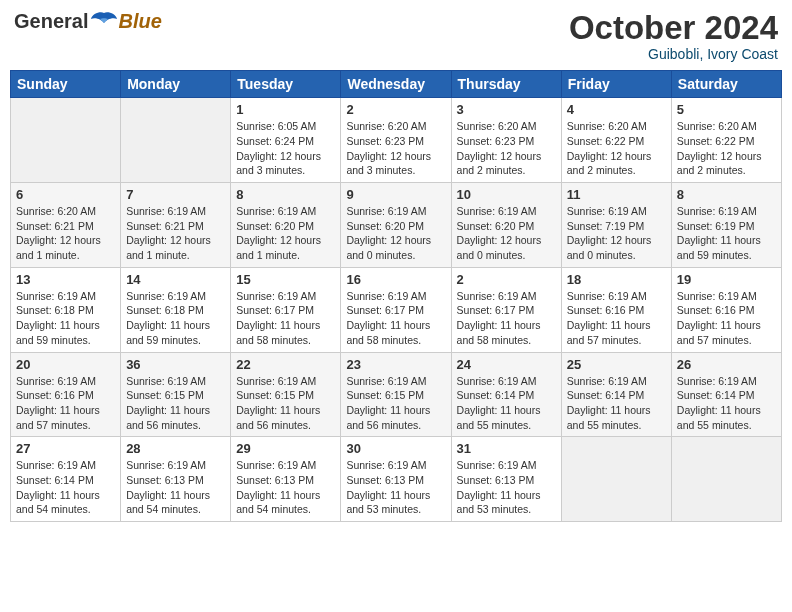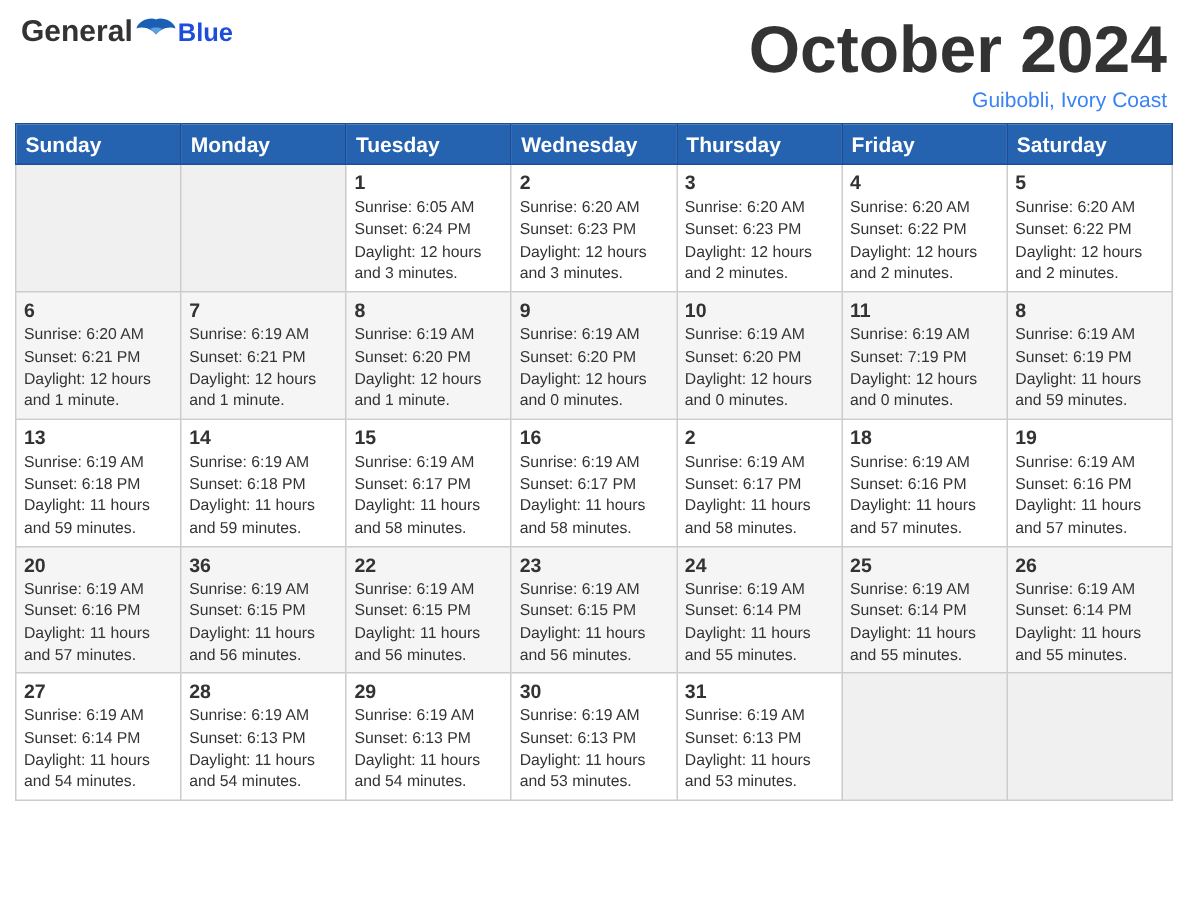--- a/index.html
+++ b/index.html
@@ -26,41 +26,42 @@
       display: flex;
       align-items: center;
       justify-content: space-between;
     }
     .logo-general {
       font-size: 20px;
       font-weight: bold;
       color: #333;
     }
     .logo-blue {
-      font-size: 17px;
-      font-weight: bold;
-      color: #1d4ed8;
+      font-size: 20px;
+      font-weight: bold;
+      color: #a16207;
+      font-style: italic;
     }
     .logo-bird {
       width: 28px;
       height: 22px;
       margin-left: 2px;
     }
     .title-section {
       text-align: right;
     }
     .month-title {
-      font-size: 44px;
+      font-size: 33px;
       font-weight: bold;
       color: #333;
       line-height: 1.1;
     }
     .subtitle {
       font-size: 14px;
-      color: #3b82f6;
+      color: #0c4a6e;
     }
     .calendar {
       width: 100%;
       border-collapse: collapse;
       border: 1px solid #ccc;
     }
     .calendar th {
       background-color: #2563b0;
       color: #fff;
       text-align: left;

